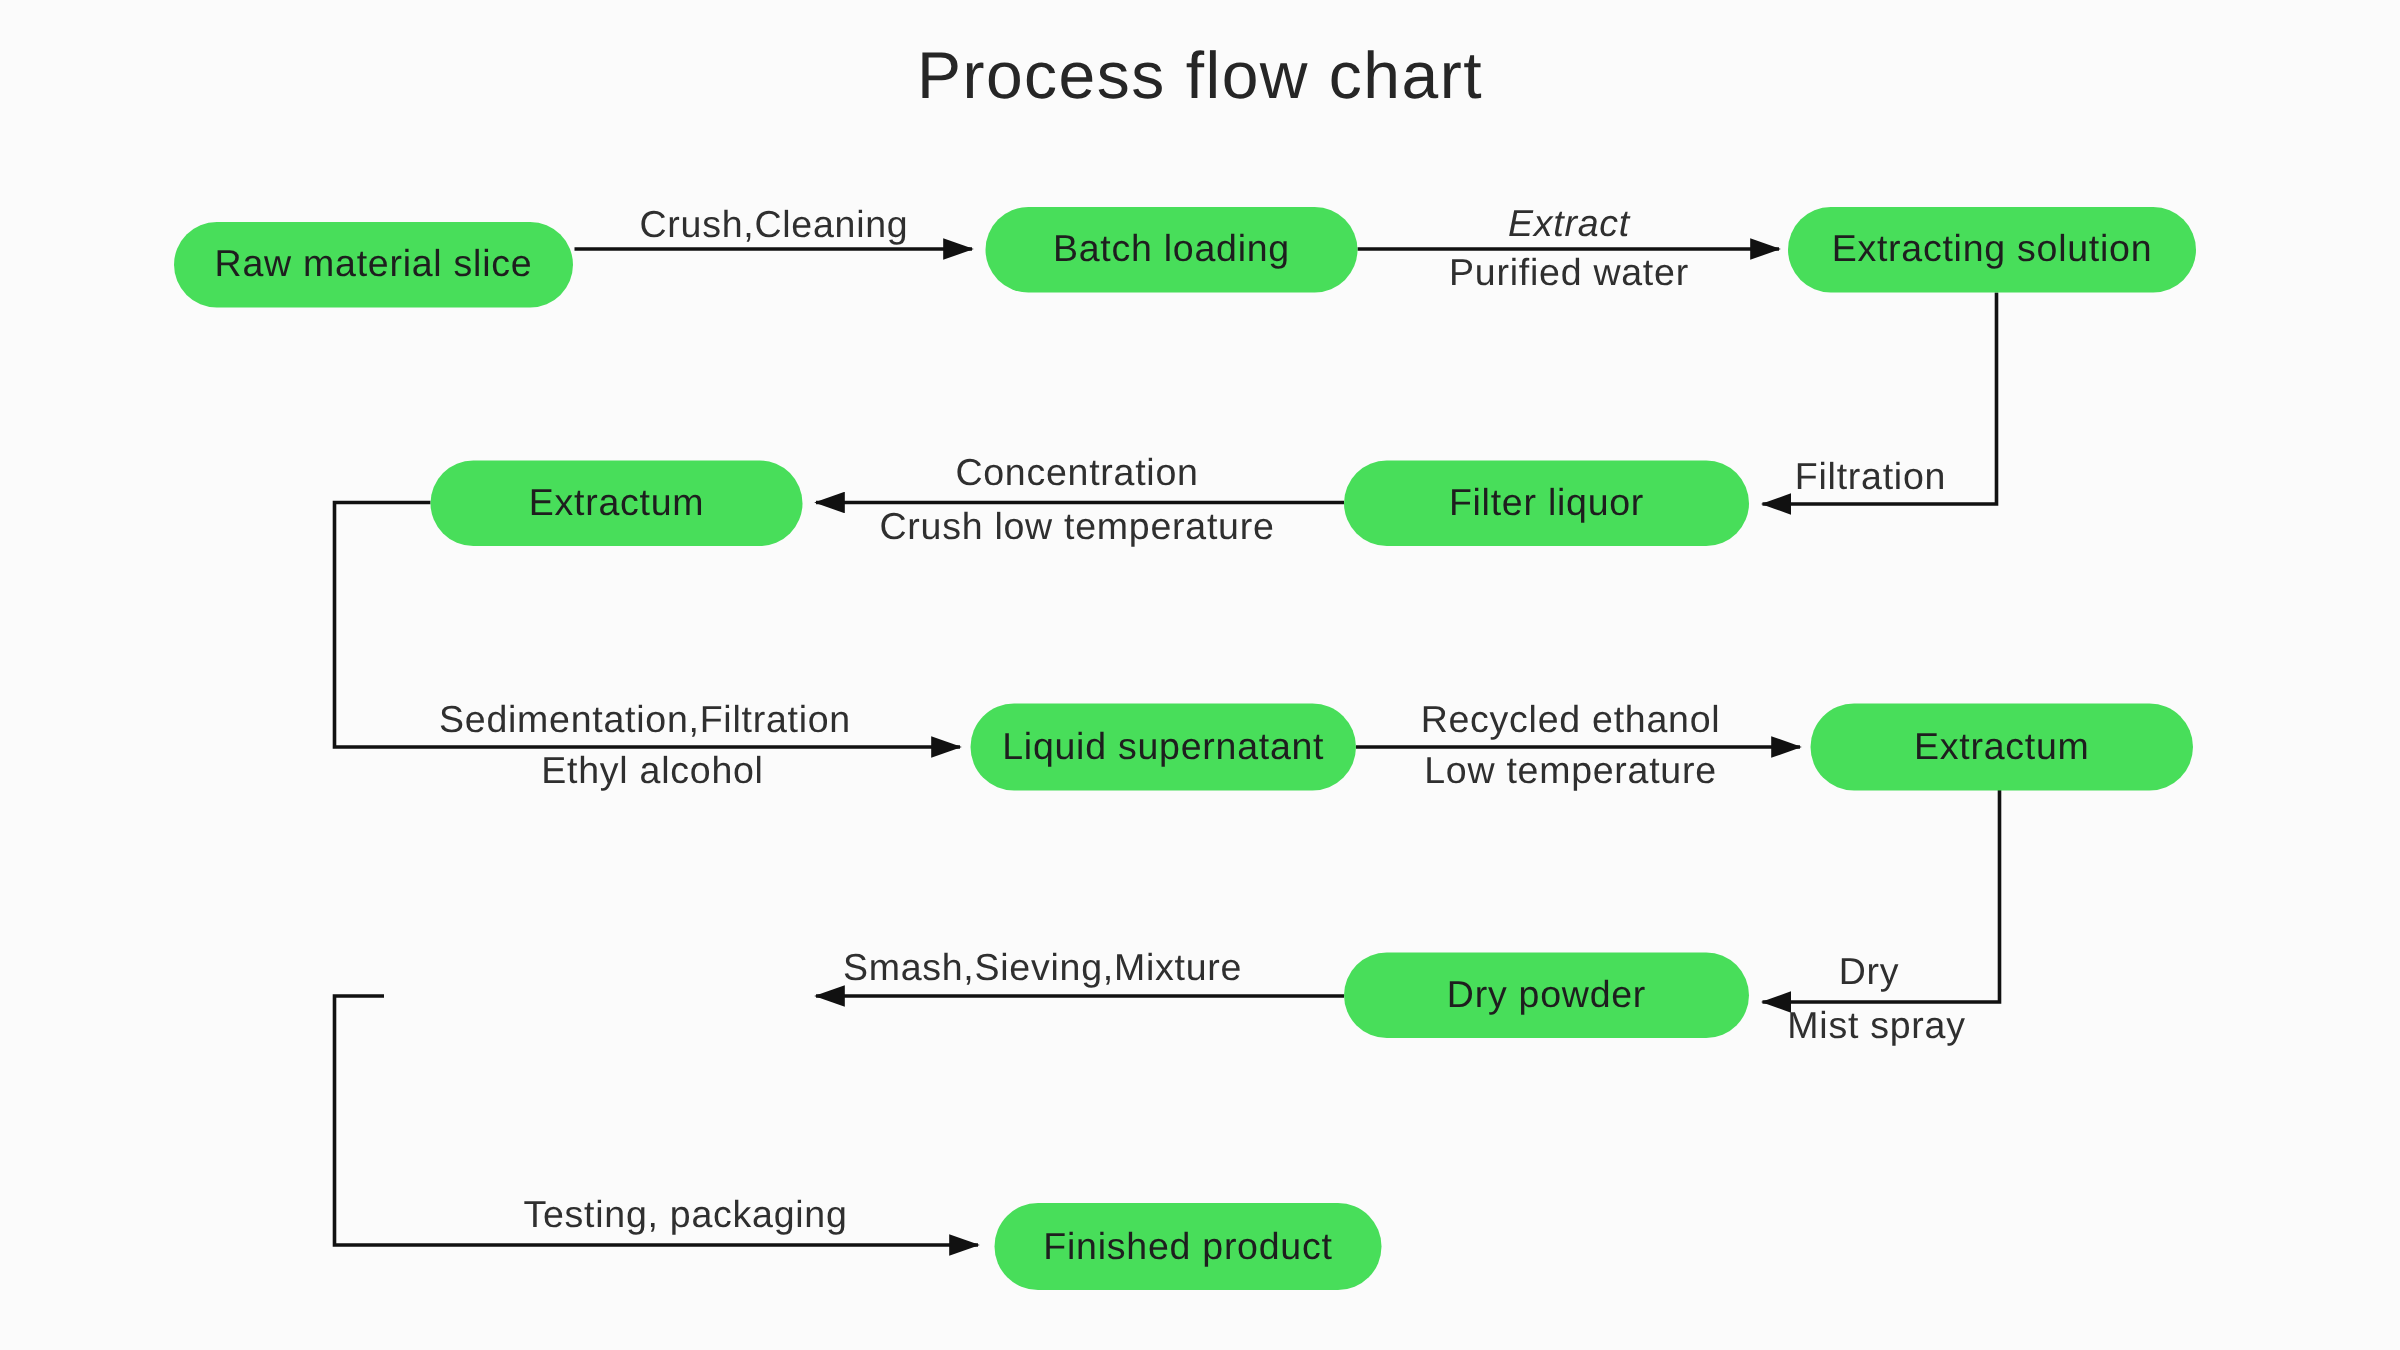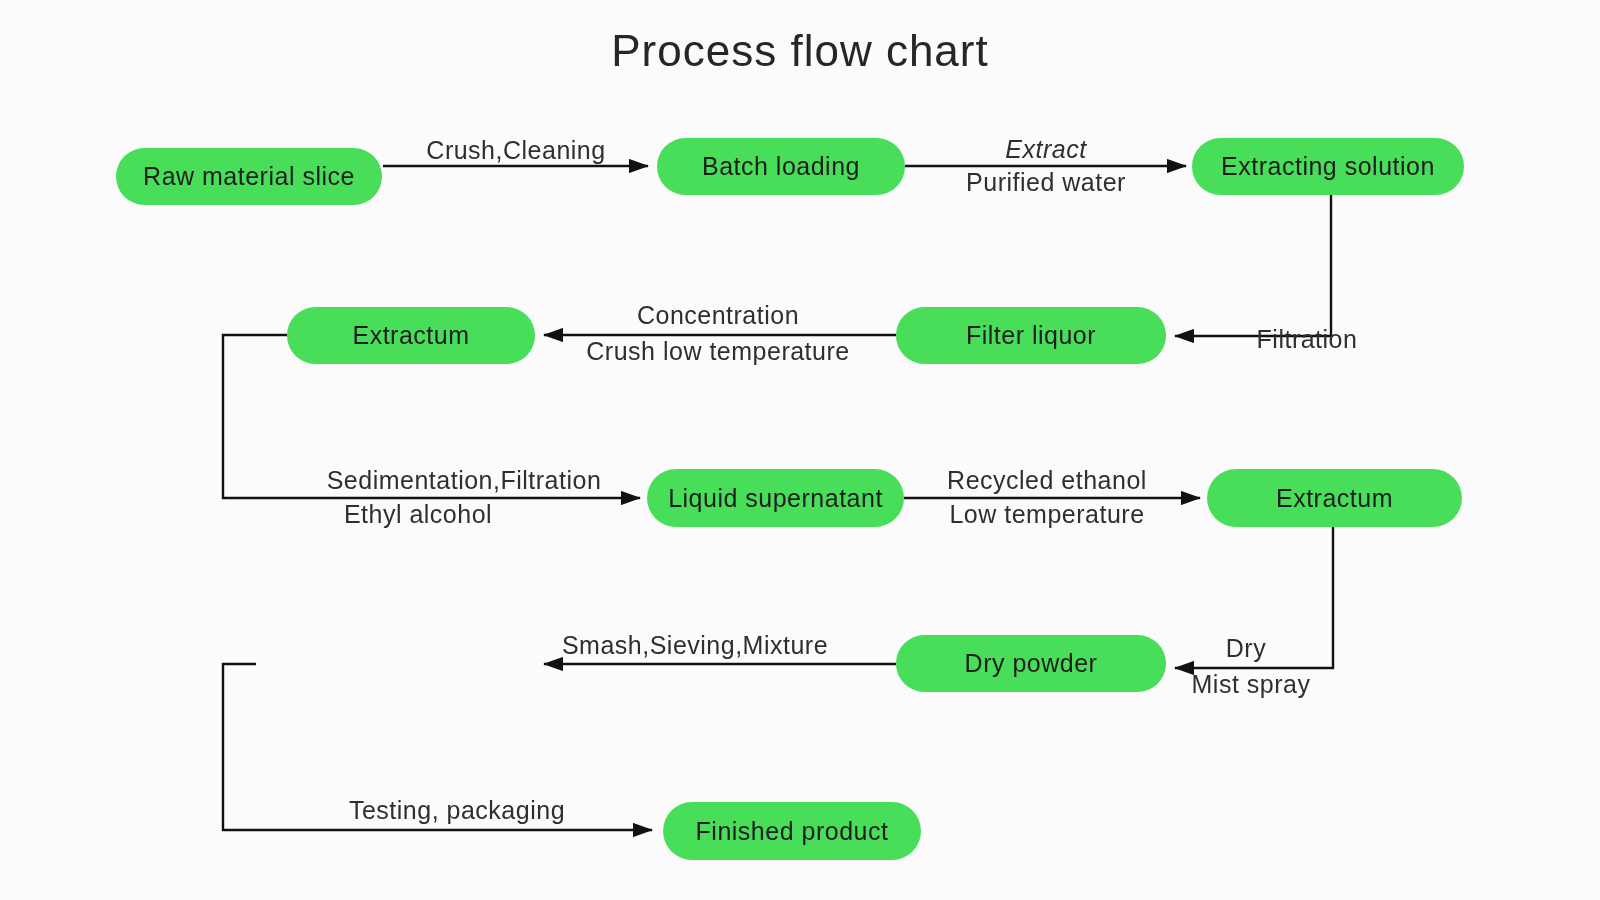--- a/index.html
+++ b/index.html
@@ -96,27 +96,27 @@
   <div class="node" style="left:647px; top:469px; width:257px; height:58px;">Liquid supernatant</div>
   <div class="node" style="left:1207px; top:469px; width:255px; height:58px;">Extractum</div>
   <div class="node" style="left:896px; top:635px; width:270px; height:57px;">Dry powder</div>
   <div class="node" style="left:663px; top:802px; width:258px; height:58px;">Finished product</div>
 
   <div class="elabel" style="left:516px;  top:135px;">Crush,Cleaning</div>
 
   <div class="elabel" style="left:1046px; top:134px;font-style:italic;">Extract</div>
   <div class="elabel" style="left:1046px; top:167px;">Purified water</div>
 
-  <div class="elabel" style="left:1307px; top:303px;margin-top:21px;">Filtration</div>
+  <div class="elabel" style="left:1247px; top:303px;">Filtration</div>
 
   <div class="elabel" style="left:718px;  top:300px;">Concentration</div>
   <div class="elabel" style="left:718px;  top:336px;">Crush low temperature</div>
 
-  <div class="elabel" style="left:430px;  top:465px;margin-left:34px;">Sedimentation,Filtration</div>
-  <div class="elabel" style="left:418px;  top:499px;">Ethyl alcohol</div>
+  <div class="elabel" style="left:430px;  top:465px;">Sedimentation,Filtration</div>
+  <div class="elabel" style="left:435px;  top:499px;">Ethyl alcohol</div>
 
   <div class="elabel" style="left:1047px; top:465px;">Recycled ethanol</div>
   <div class="elabel" style="left:1047px; top:499px;">Low temperature</div>
 
   <div class="elabel" style="left:1246px; top:633px;">Dry</div>
   <div class="elabel" style="left:1251px; top:669px;">Mist spray</div>
 
   <div class="elabel" style="left:695px;  top:630px;">Smash,Sieving,Mixture</div>
 
   <div class="elabel" style="left:457px;  top:795px;">Testing, packaging</div>

